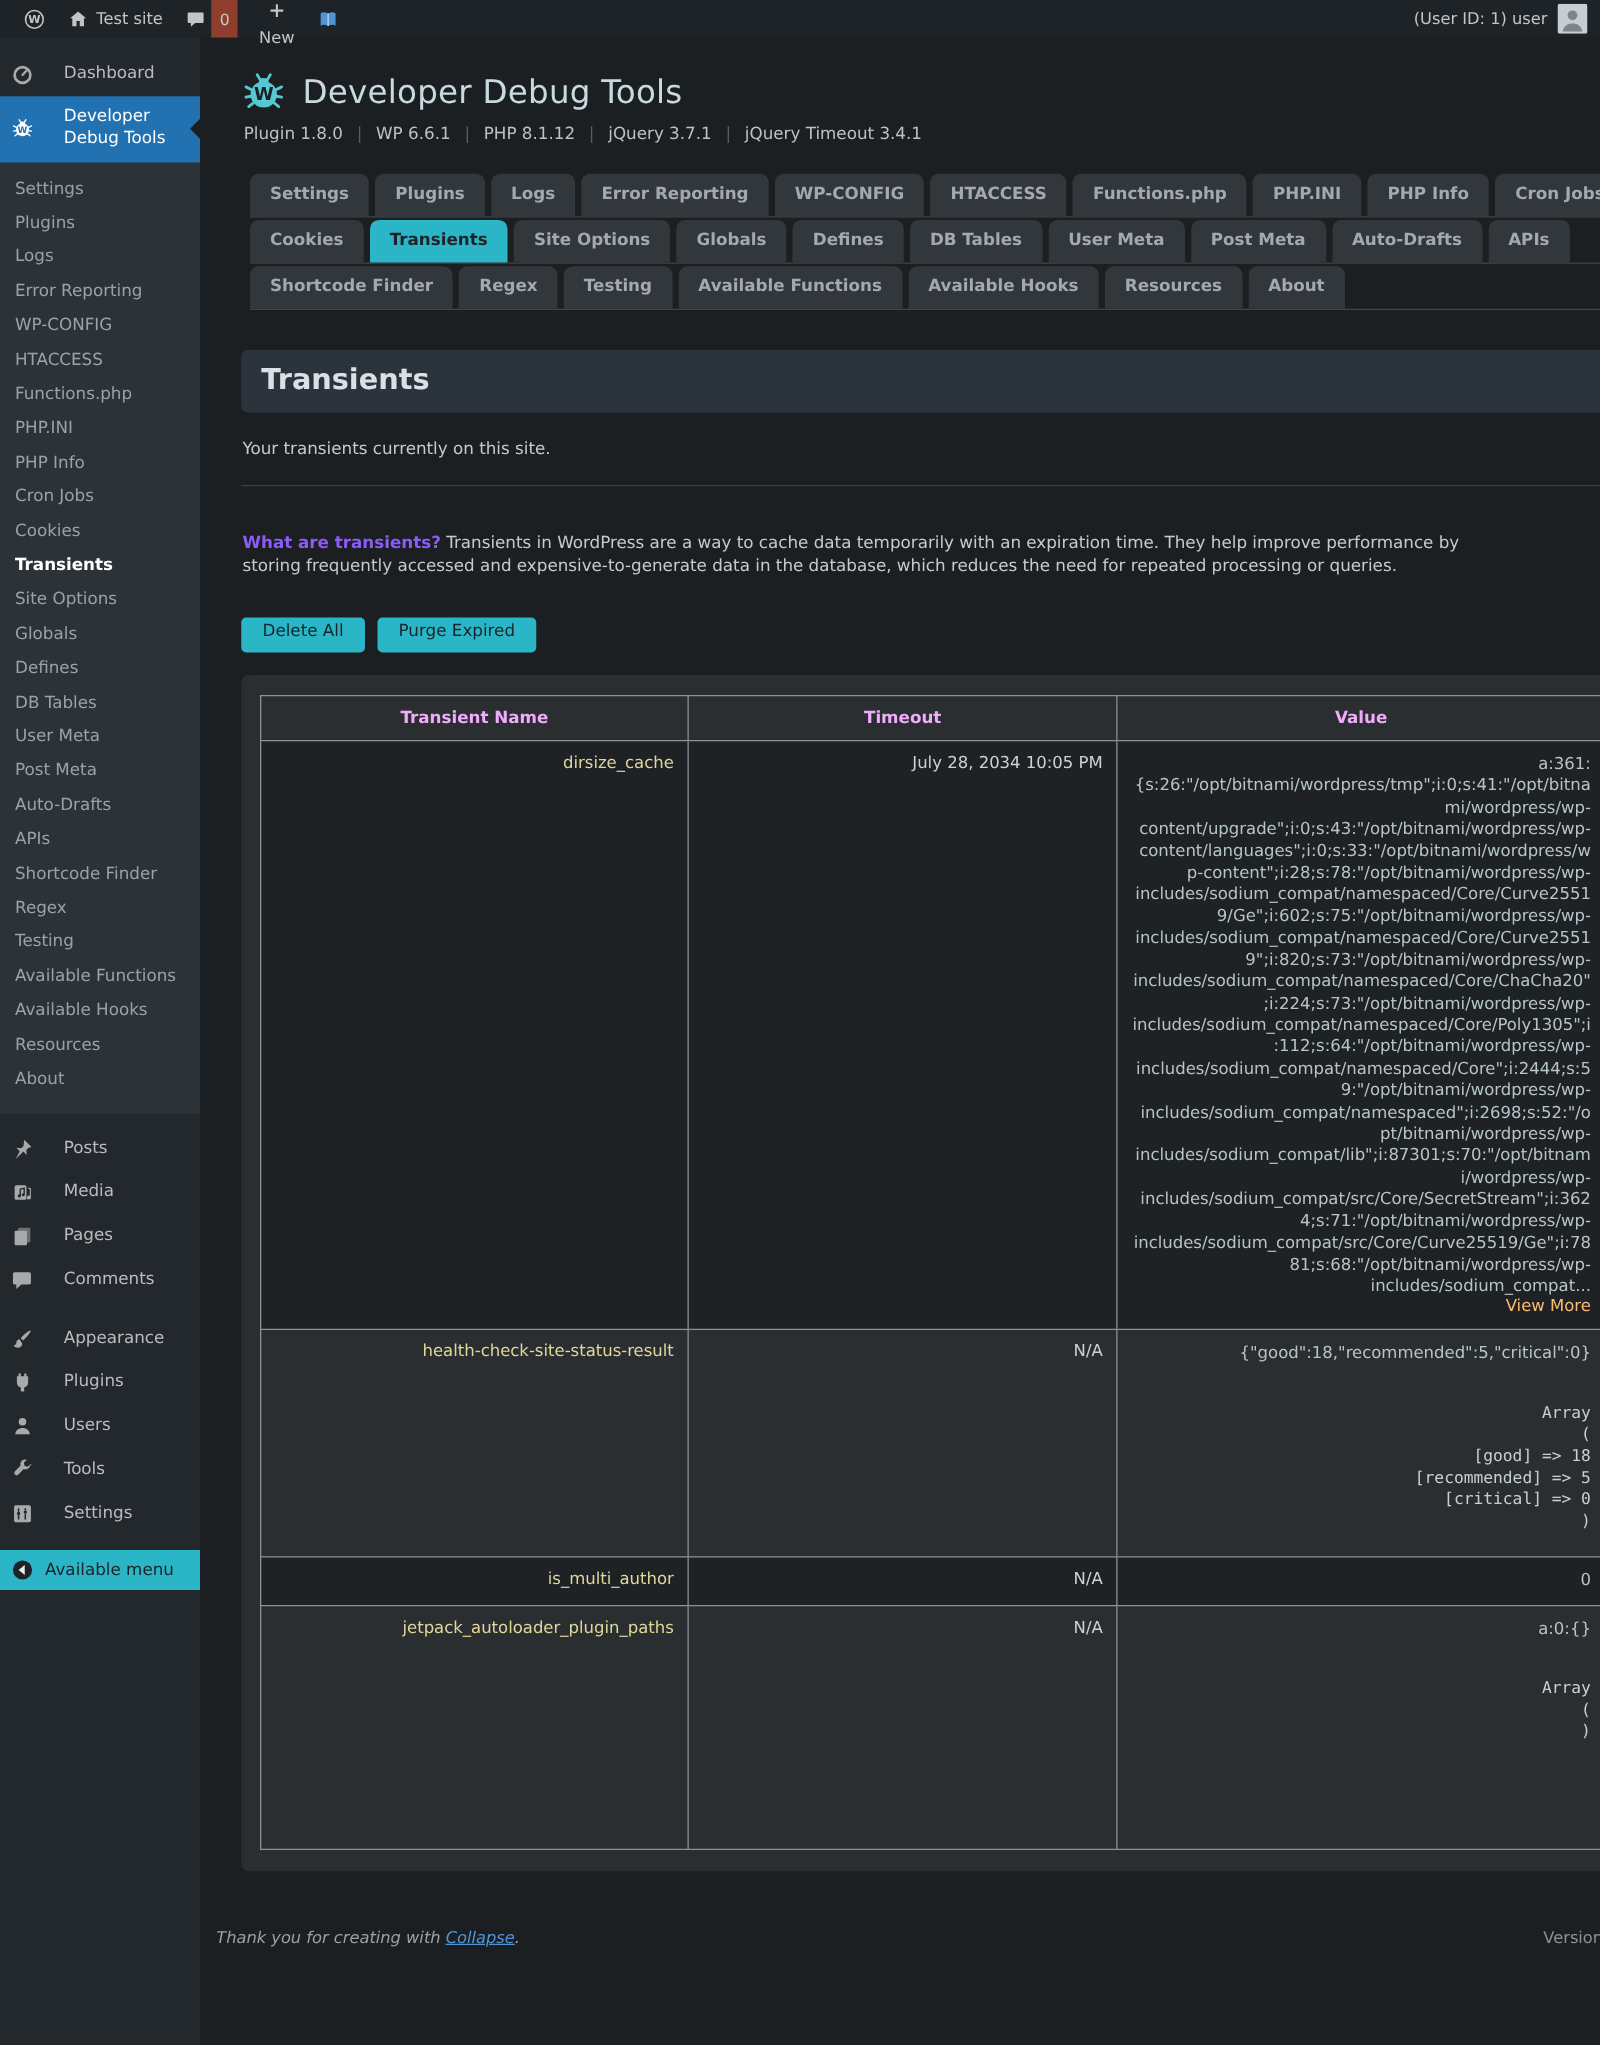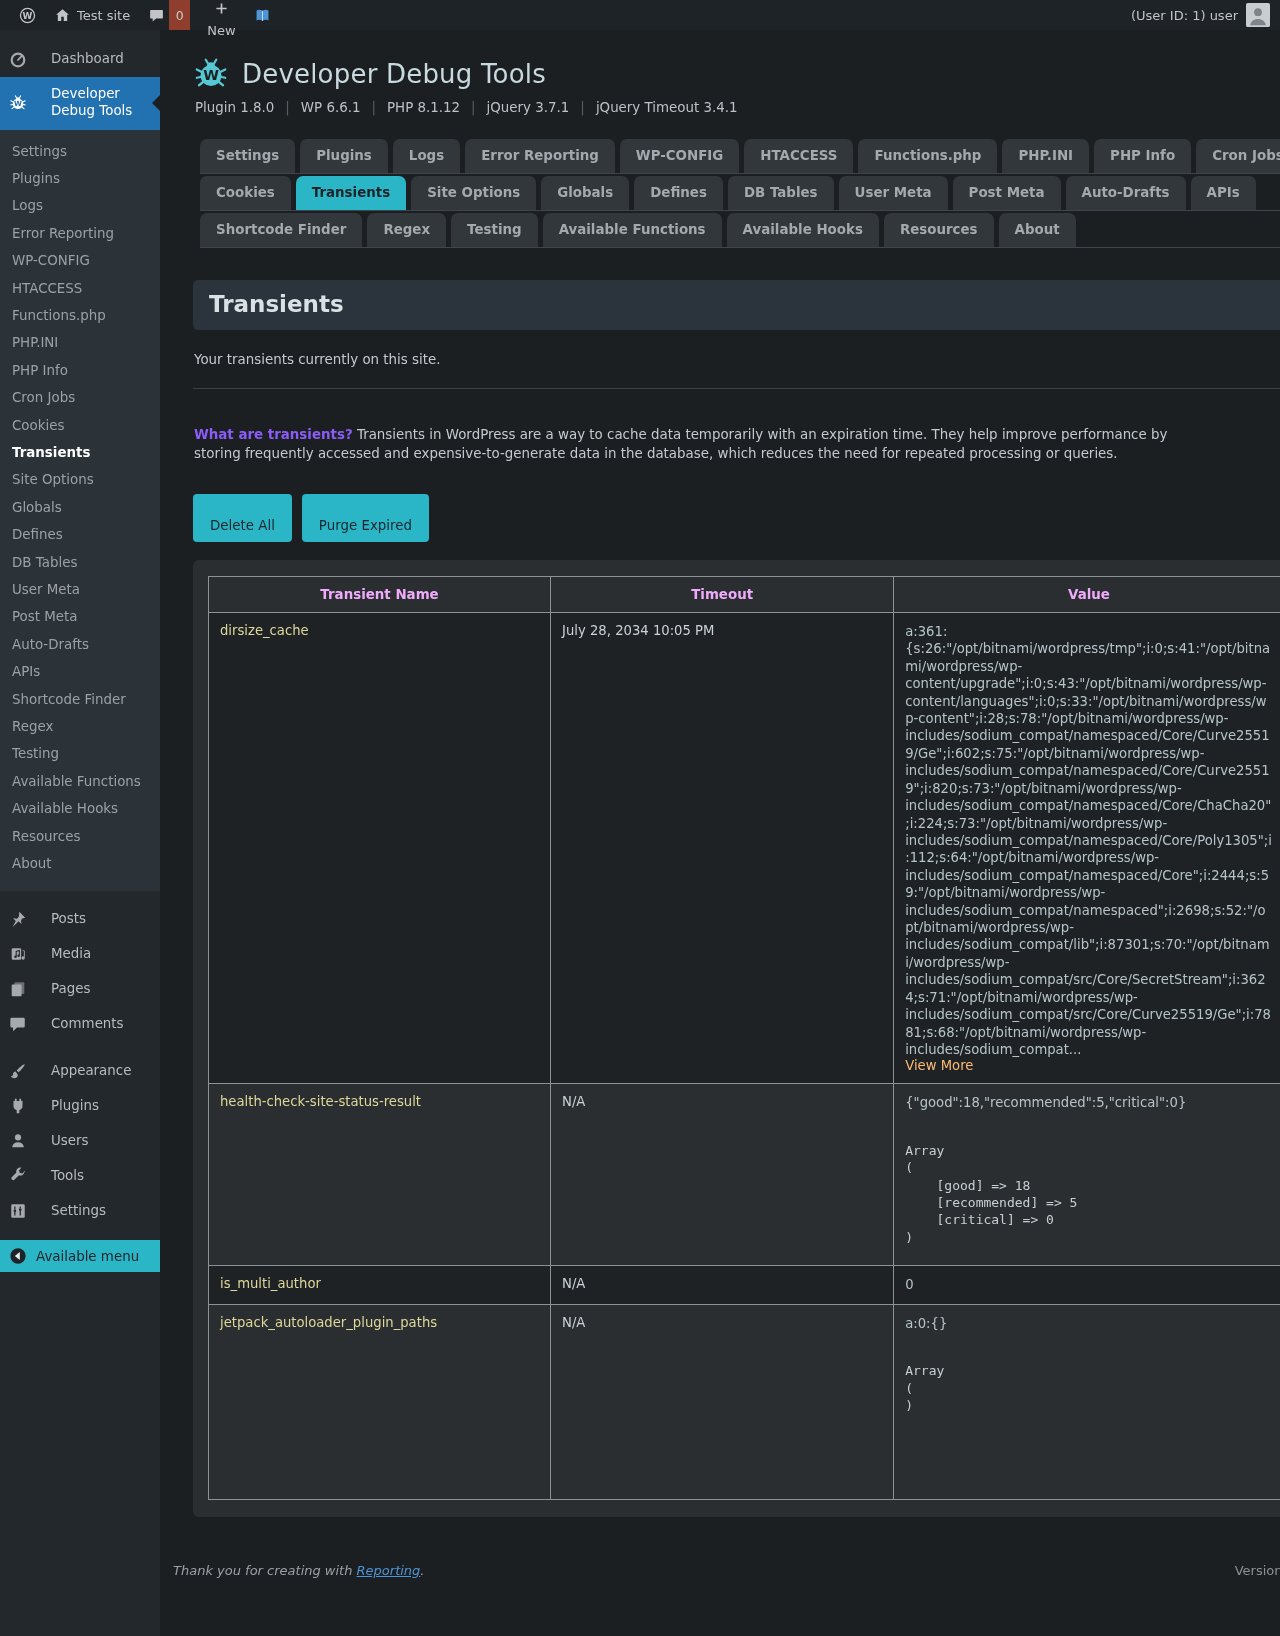--- a/index.html
+++ b/index.html
@@ -73,26 +73,26 @@
   
   .heading-panel { margin-top:32px; background:#2b333c; border-radius:5px; padding:11px 16px 13px; }
   .heading-panel h2 { margin:0; font-size:23px; font-weight:600; color:#d9e1e4; }
   .subtitle { margin:22px 0 0 1px; font-size:13.4px; color:#c3cbd0; }
   hr.divider { margin:21px 0 0; border:none; border-top:1px solid #3a4046; }
   .desc { margin:36px 0 0 1px; font-size:13.4px; line-height:1.45; color:#c3cbd0; max-width:995px; }
   .desc strong { color:#8b5cf6; }
   .actions { margin-top:30px; display:flex; gap:10px; }
   .btn {
     background:#2bb6c8; color:#16272b; border:none; border-radius:4px;
-    padding:24px 17px 9px; font-size:13.4px; cursor:pointer; font-family:"DejaVu Sans", sans-serif;
+    padding:4px 17px 9px; font-size:13.4px; cursor:pointer; font-family:"DejaVu Sans", sans-serif;
   }
   
   .table-panel { margin-top:18px; background:#2b2e31; border-radius:6px; padding:16px 15px 17px; }
   table { width:100%; border-collapse:collapse; font-size:13.2px; table-layout:fixed; }
-  th, td { border:1px solid #8d9296; }
+  th, td { border:1px solid #8d9296;text-align:right; }
   th { padding:10px; color:#f0abfc; font-weight:bold; text-align:center; font-size:13.4px; }
   td { padding:10px 11px; vertical-align:top; }
   tbody tr.dark td { background:#1e2225; }
   td.c-name { color:#ded89a; }
   td.c-timeout { color:#c9d3d7; }
   td.c-value { color:#b6c4c9; }
   .serialized { white-space:pre-wrap; overflow-wrap:break-word; word-wrap:break-word; line-height:1.32; }
   .array-block {
     font-family:"DejaVu Sans Mono", monospace; white-space:pre;
     margin-top:30px; color:#c6d0d4; font-size:13px; line-height:1.34;
@@ -451,17 +451,17 @@
                 <pre class="array-block" style="margin: 30px 0px 0px;">Array
 (
 )</pre>
               </td>
             </tr>
           </tbody>
       </table>
     </div>
 
     <div class="footer">
-      <span class="thanks"><span>Thank you for creating with </span><a>Reporting</a><span>.</span></span>
+      <span class="thanks"><span>Thank you for creating with </span><a>Collapse</a><span>.</span></span>
       <span class="version">Version 6.6.1</span>
     </div>
   </main>
 </div>
 
 </body></html>

